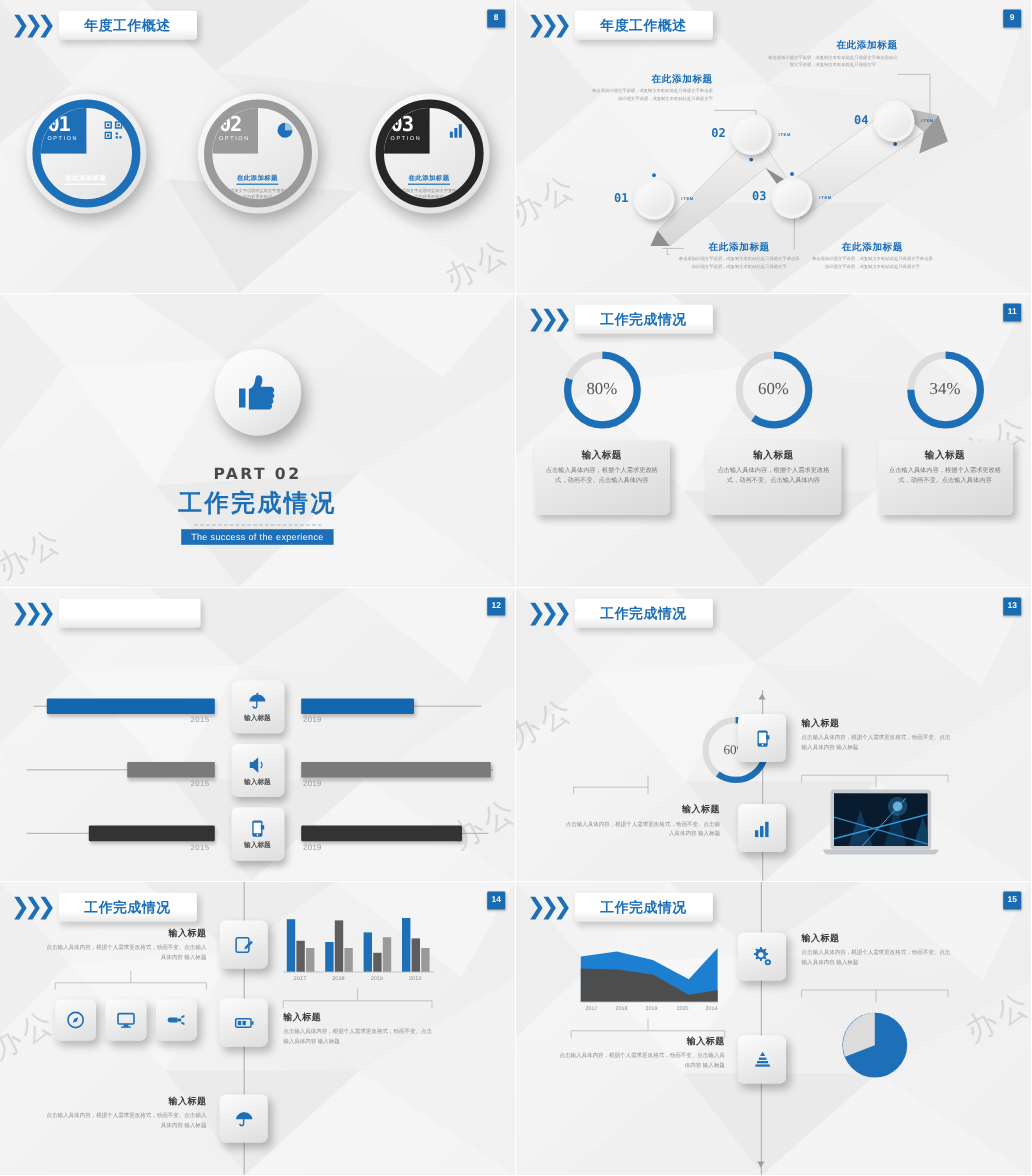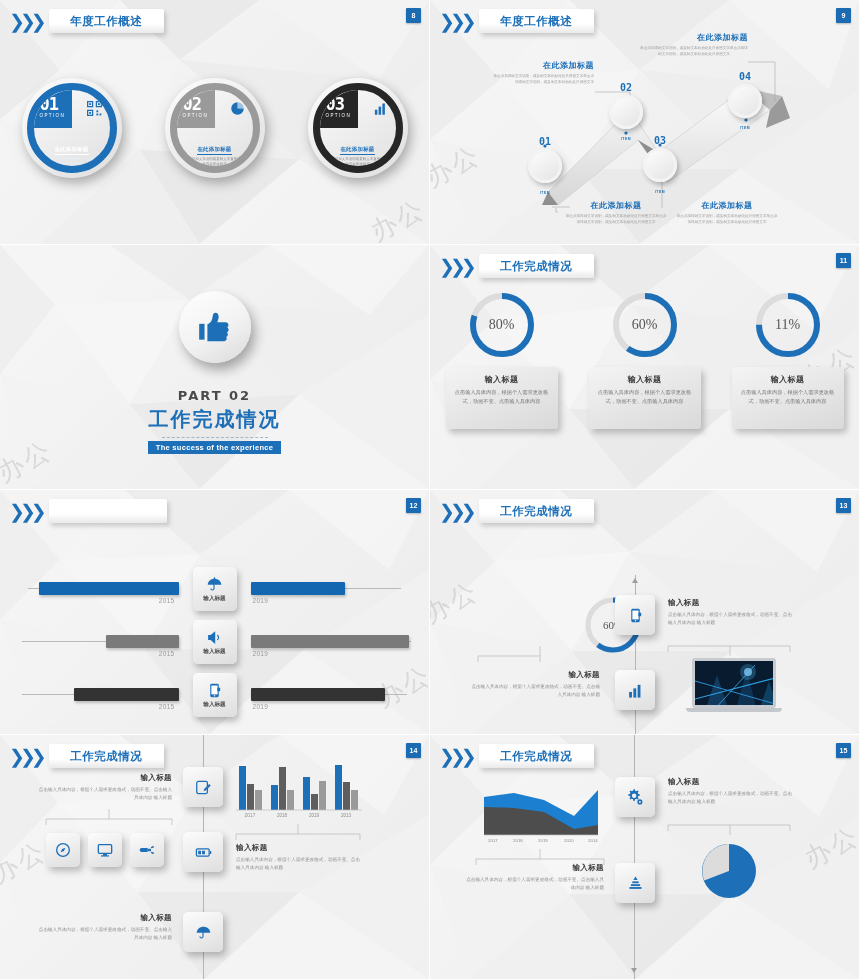--- a/index.html
+++ b/index.html
@@ -79,39 +79,39 @@
   .opttxt.on-blue .oh{ color:#ffffff; border-bottom-color:#ffffff;}
   .opttxt .ob{ font-size:3.5px; color:#8a8a8a; line-height:1.55; margin-top:2px;}
   .opttxt.on-blue .ob{ color:#e4eef7;}
   .opttxt.on-dark .oh{ color:#1d6fb8; border-bottom-color:#1d6fb8;}
 
   
   .arrowbox{ position:absolute; inset:0; }
   .stepnode{ position:absolute; width:34px; height:34px; border-radius:50%;
              background:linear-gradient(145deg,#ffffff,#e2e2e2);
              box-shadow:2px 3px 5px rgba(0,0,0,.25), inset 0 0 0 3px #f3f3f3;
-             display:flex; flex-direction:column; align-items:center; justify-content:center;gap:44px;}
+             display:flex; flex-direction:row; align-items:center; justify-content:center;gap:44px;}
   .stepnode b{ font-size:10px; color:#1d6fb8; font-family:"DejaVu Sans Mono",monospace; line-height:1;}
   .stepnode i{ font-style:normal; font-size:3.4px; color:#1d6fb8; letter-spacing:.6px; font-weight:bold;}
   .calloutT{ position:absolute; }
   .calloutT .ch{ font-size:8px; color:#1d6fb8; font-weight:bold; letter-spacing:.5px;}
   .calloutT .cb{ font-size:3.6px; color:#9a9a9a; line-height:1.6; margin-top:3px;}
 
   
   .cover{ position:absolute; inset:0; display:flex; flex-direction:column;
           align-items:center; justify-content:center; padding-top:10px;}
   .thumbcircle{ width:72px; height:72px; border-radius:50%;
      background:linear-gradient(150deg,#ffffff 0%,#f2f2f2 55%,#dadada 100%);
      box-shadow:4px 7px 12px rgba(0,0,0,.32);
      display:flex; align-items:center; justify-content:center; }
   .partlabel{ font-size:13px; font-weight:bold; color:#4a4a4a; letter-spacing:2px;
               margin-top:25px; font-family:"DejaVu Sans",sans-serif;}
   .partzh{ font-size:20px; font-weight:bold; color:#1d6fb8; letter-spacing:2px; margin-top:3px;}
   .dashline{ width:106px; border-top:1px dashed #9fb6c9; margin:4px 0 3px;}
-  .parten{ background:#1d6fb8; color:#fff; font-size:7.5px; font-weight:bold;
+  .parten{ background:#1d6fb8; color:#fff; font-size:7.5px; font-weight:normal;
            padding:2px 8px; letter-spacing:.3px; }
 
   
   .donutrow{ position:absolute; top:44px; left:0; width:100%;
              display:flex; justify-content:space-around;}
   .donutcol{ display:flex; flex-direction:column; align-items:center; width:120px;}
   .donut{ position:relative; width:72px; height:72px; }
   .donut .pct{ position:absolute; inset:0; display:flex; align-items:center;
                justify-content:center; font-size:14px; color:#555;
                font-family:"Liberation Serif",serif;}
@@ -456,21 +456,21 @@
             <div class="cb">点击输入具体内容，根据个人需求更改格式，动画不变。点击输入具体内容</div>
           </div>
         </div>
 
         <div class="donutcol">
           <div class="donut">
             <svg width="72" height="72" viewBox="0 0 72 72">
               <circle cx="36" cy="36" r="29" fill="none" stroke="#dcdcdc" stroke-width="6"></circle>
               <circle cx="36" cy="36" r="29" fill="none" stroke="#1d6fb8" stroke-width="6" stroke-linecap="butt" stroke-dasharray="136.7 45.6" transform="rotate(-90 36 36)"></circle>
             </svg>
-            <div class="pct">11%</div>
+            <div class="pct">34%</div>
           </div>
           <div class="card">
             <div class="ch">输入标题</div>
             <div class="cb">点击输入具体内容，根据个人需求更改格式，动画不变。点击输入具体内容</div>
           </div>
         </div>
 
       </div>
     </div>
   </div>

